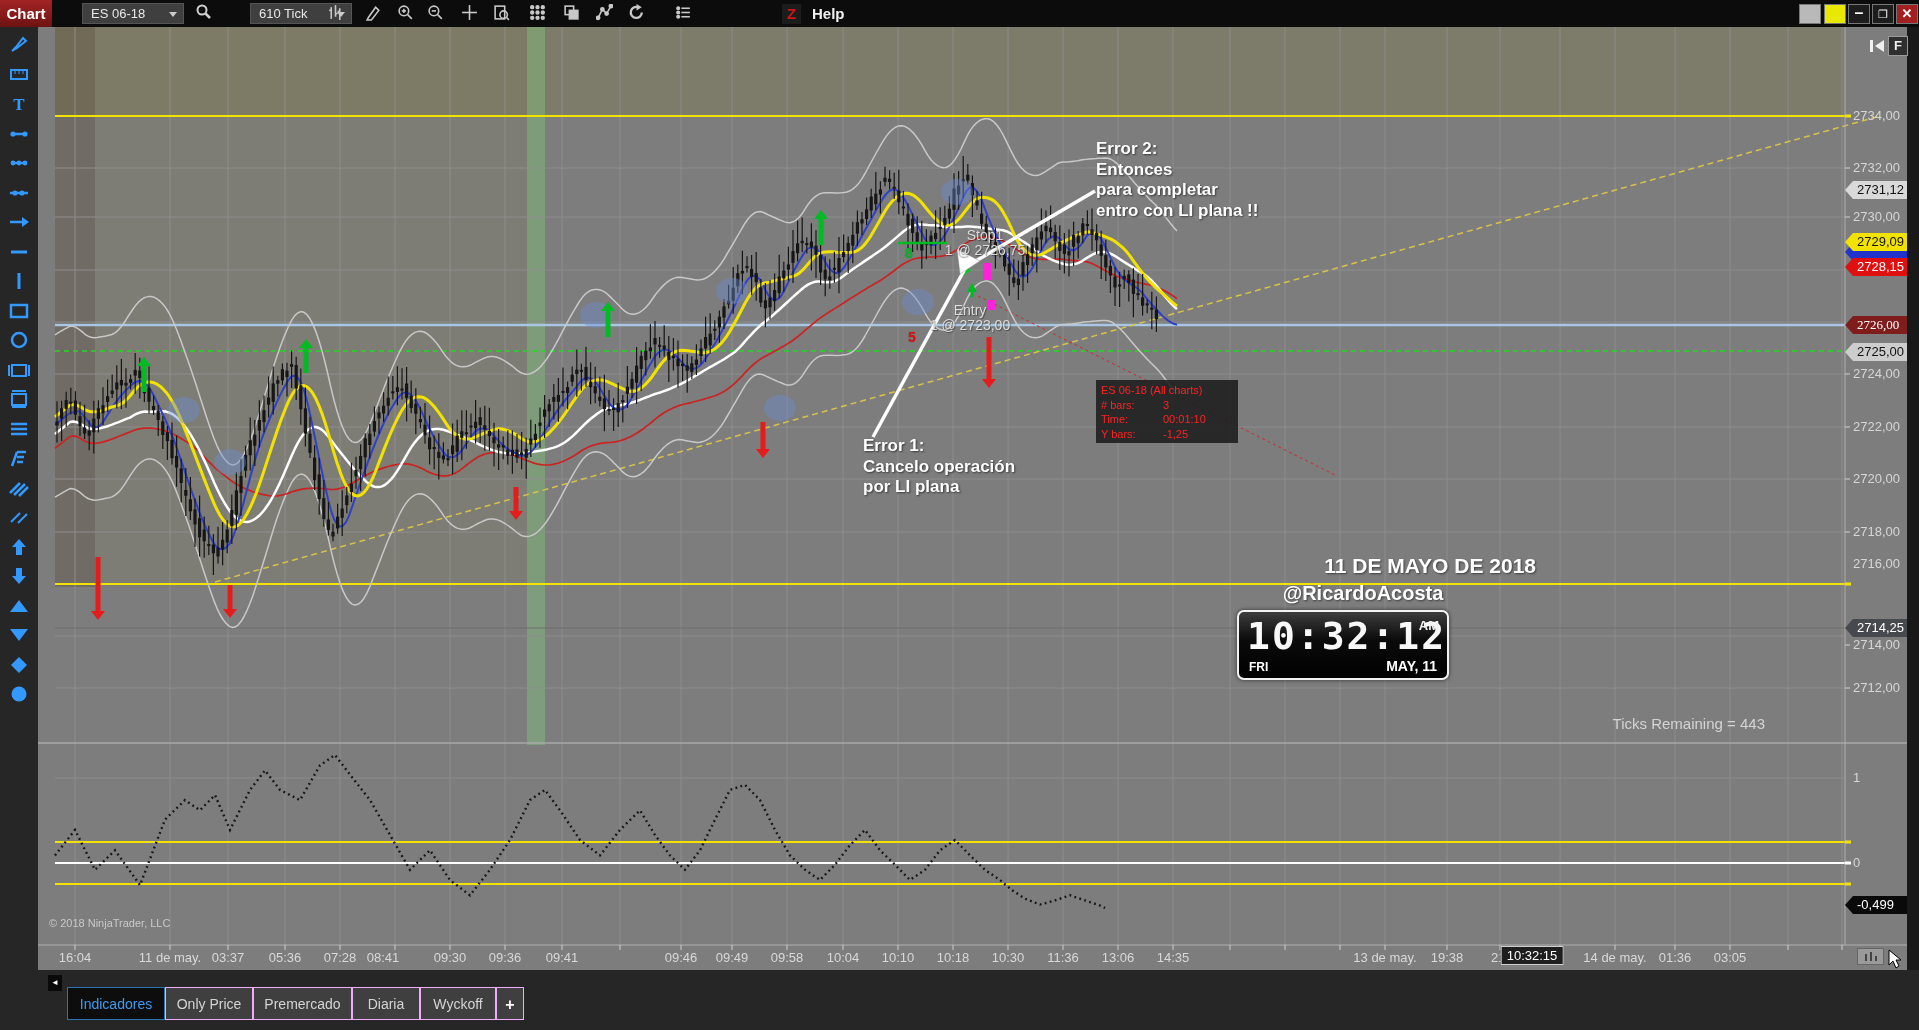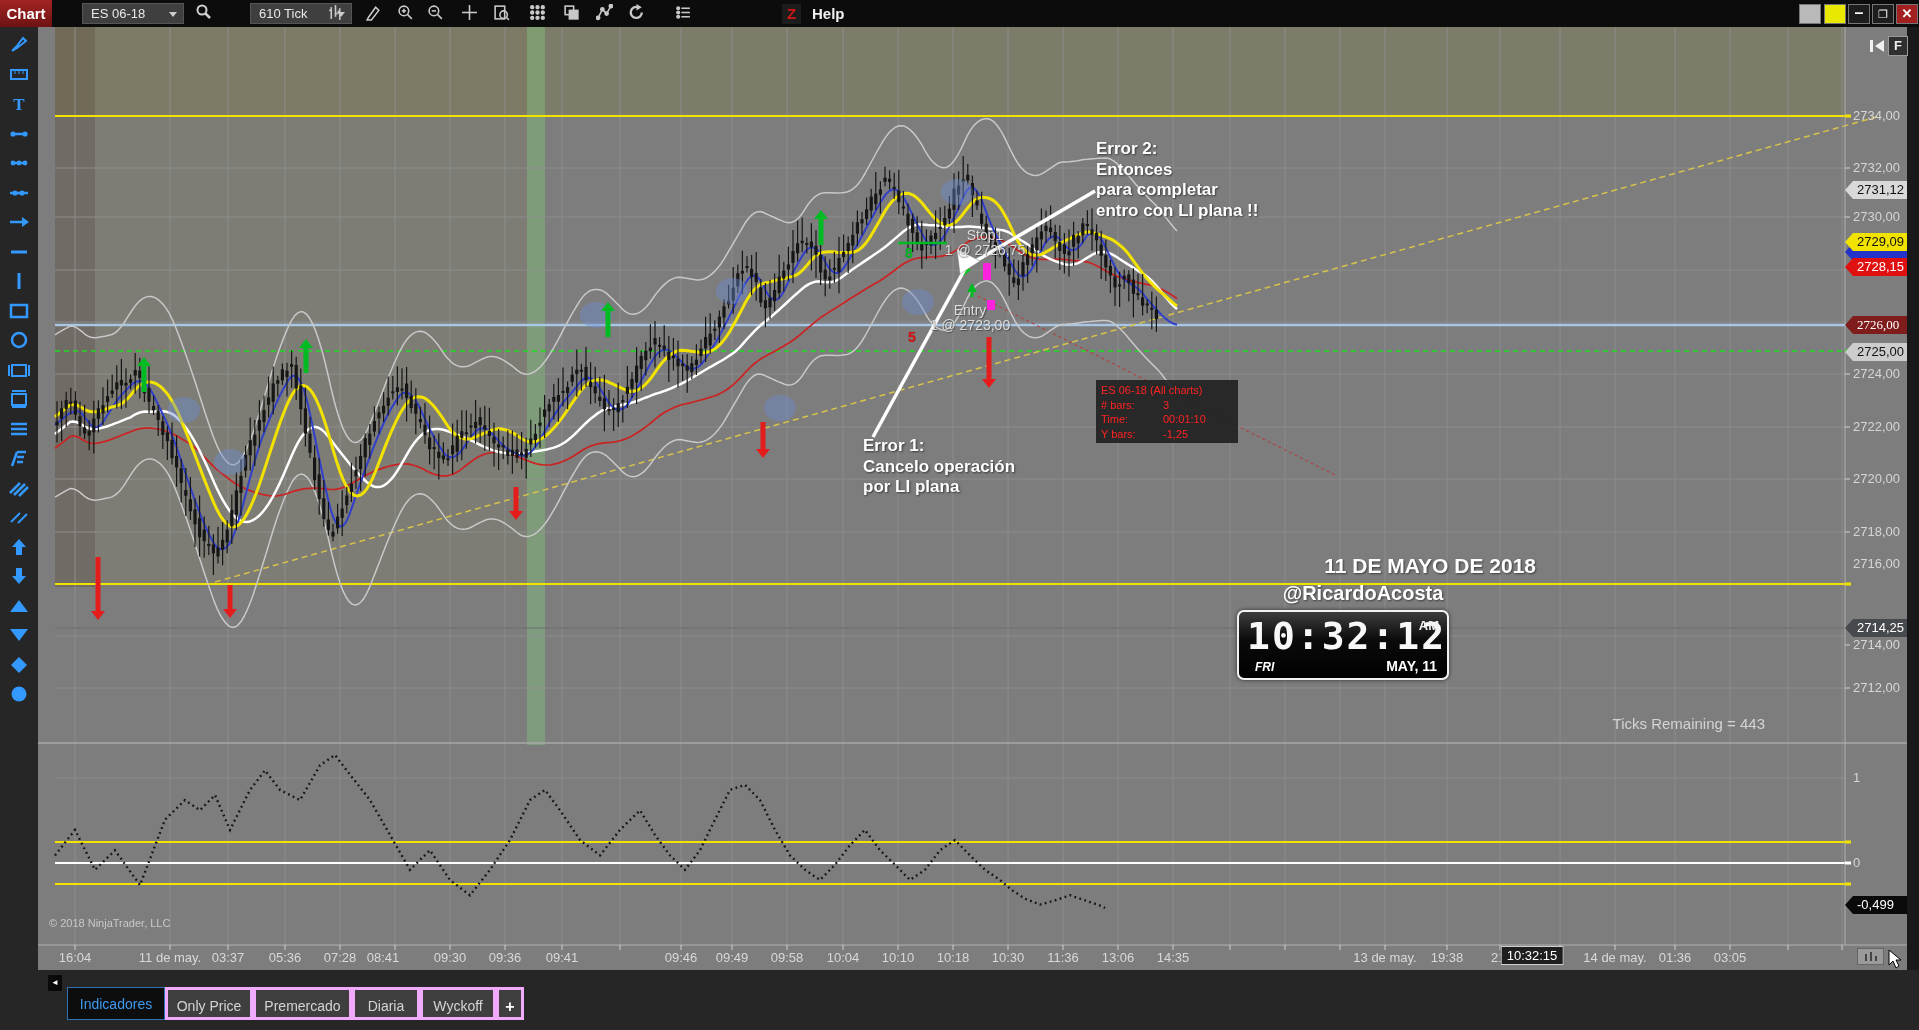--- a/index.html
+++ b/index.html
@@ -47,21 +47,21 @@
   .wave { font-weight:bold; font-size:14px; text-shadow:0 0 1px rgba(0,0,0,.4); }
   #date-title { left:1190px; top:554px; width:346px; text-align:right; color:#fff; font-size:21px;
     font-weight:bold; text-shadow:1px 1px 2px rgba(0,0,0,.5); }
   #handle { left:1190px; top:582px; width:346px; text-align:center; color:#fff; font-size:20px;
     font-weight:bold; text-shadow:1px 1px 2px rgba(0,0,0,.5); }
   #clock { left:1237px; top:610px; width:212px; height:70px; border:2px solid #f2f2f2; border-radius:7px;
     background:linear-gradient(180deg,#3d3d3d,#0b0b0b 42%,#000); box-shadow:0 0 4px rgba(0,0,0,.6); }
   #clock-time { position:absolute; left:8px; top:2px; color:#f8f8f8; font-family:"DejaVu Sans Mono",monospace;
     font-weight:bold; font-size:38px; letter-spacing:2px; }
   #clock-ampm { position:absolute; right:8px; top:6px; color:#f0f0f0; font-size:13px; font-weight:bold; }
-  #clock-day { position:absolute; left:16px; bottom:4px; color:#fff; font-size:12px; font-weight:bold;font-style:italic; }
+  #clock-day { position:absolute; left:10px; bottom:4px; color:#fff; font-size:12px; font-weight:bold; }
   #clock-date { position:absolute; right:10px; bottom:4px; color:#fff; font-size:14px; font-weight:bold; }
   #ticks-remaining { left:1490px; top:715px; width:275px; text-align:right; color:#d4d4d4; font-size:15px; }
   #copyright { left:49px; top:917px; color:#c9c9c9; font-size:11px; }
   #databox { left:1096px; top:380px; width:142px; height:63px; background:rgba(28,28,28,.88);
     color:#f22; font-size:11px; line-height:14.5px; padding:3px 5px; }
   .dbrow span.v { position:absolute; left:62px; }
   .dbrow { position:relative; }
 
   
   .tlabel { position:absolute; top:950px; transform:translateX(-50%); color:#d9d9d9; font-size:13px; z-index:5; white-space:nowrap; }
@@ -72,21 +72,21 @@
     border:1px solid #cfcfcf; color:#fff; font-size:13px; padding:1px 5px; z-index:7; white-space:nowrap; }
   #f-button { position:absolute; left:1888px; top:36px; width:20px; height:20px; background:#2f2f2f;
     border:1px solid #999; color:#efefef; font-size:13px; font-weight:bold; text-align:center; line-height:18px; z-index:8; }
   #skip-icon { position:absolute; left:1869px; top:39px; z-index:8; }
 
   
   #bottombar { position:absolute; left:0; top:970px; width:1919px; height:60px; background:#262626; z-index:20; }
   #tab-scroll-left { position:absolute; left:48px; top:5px; width:14px; height:16px; background:#0a0a0a;
     color:#fff; font-size:8px; text-align:center; line-height:16px; }
   .tab { position:absolute; top:17px; height:33px; background:#3f3f3f; color:#d4d4d4; font-size:14px;
-    text-align:center; line-height:33px; border:3px solid #f0abfc; }
+    text-align:center; line-height:33px; border:1px solid #f0abfc; }
   .tab.active { background:#0d0d0d; color:#3e9bf0; border:1px solid #2e74b5; }
   .tab.plus { color:#fff; font-weight:bold; font-size:16px; }
   #bottomedge { position:absolute; left:0; top:1022px; width:1919px; height:8px; background:#141414; }
   #corner-btn { position:absolute; left:1857px; top:948px; width:27px; height:17px; background:#9a9a9a;
     border:1px solid #666; z-index:8; }
   #corner-btn svg { display:block; margin:2px auto; }
   #corner-cursor { position:absolute; left:1888px; top:950px; z-index:9; }
 </style>
 </head>
 <body>

